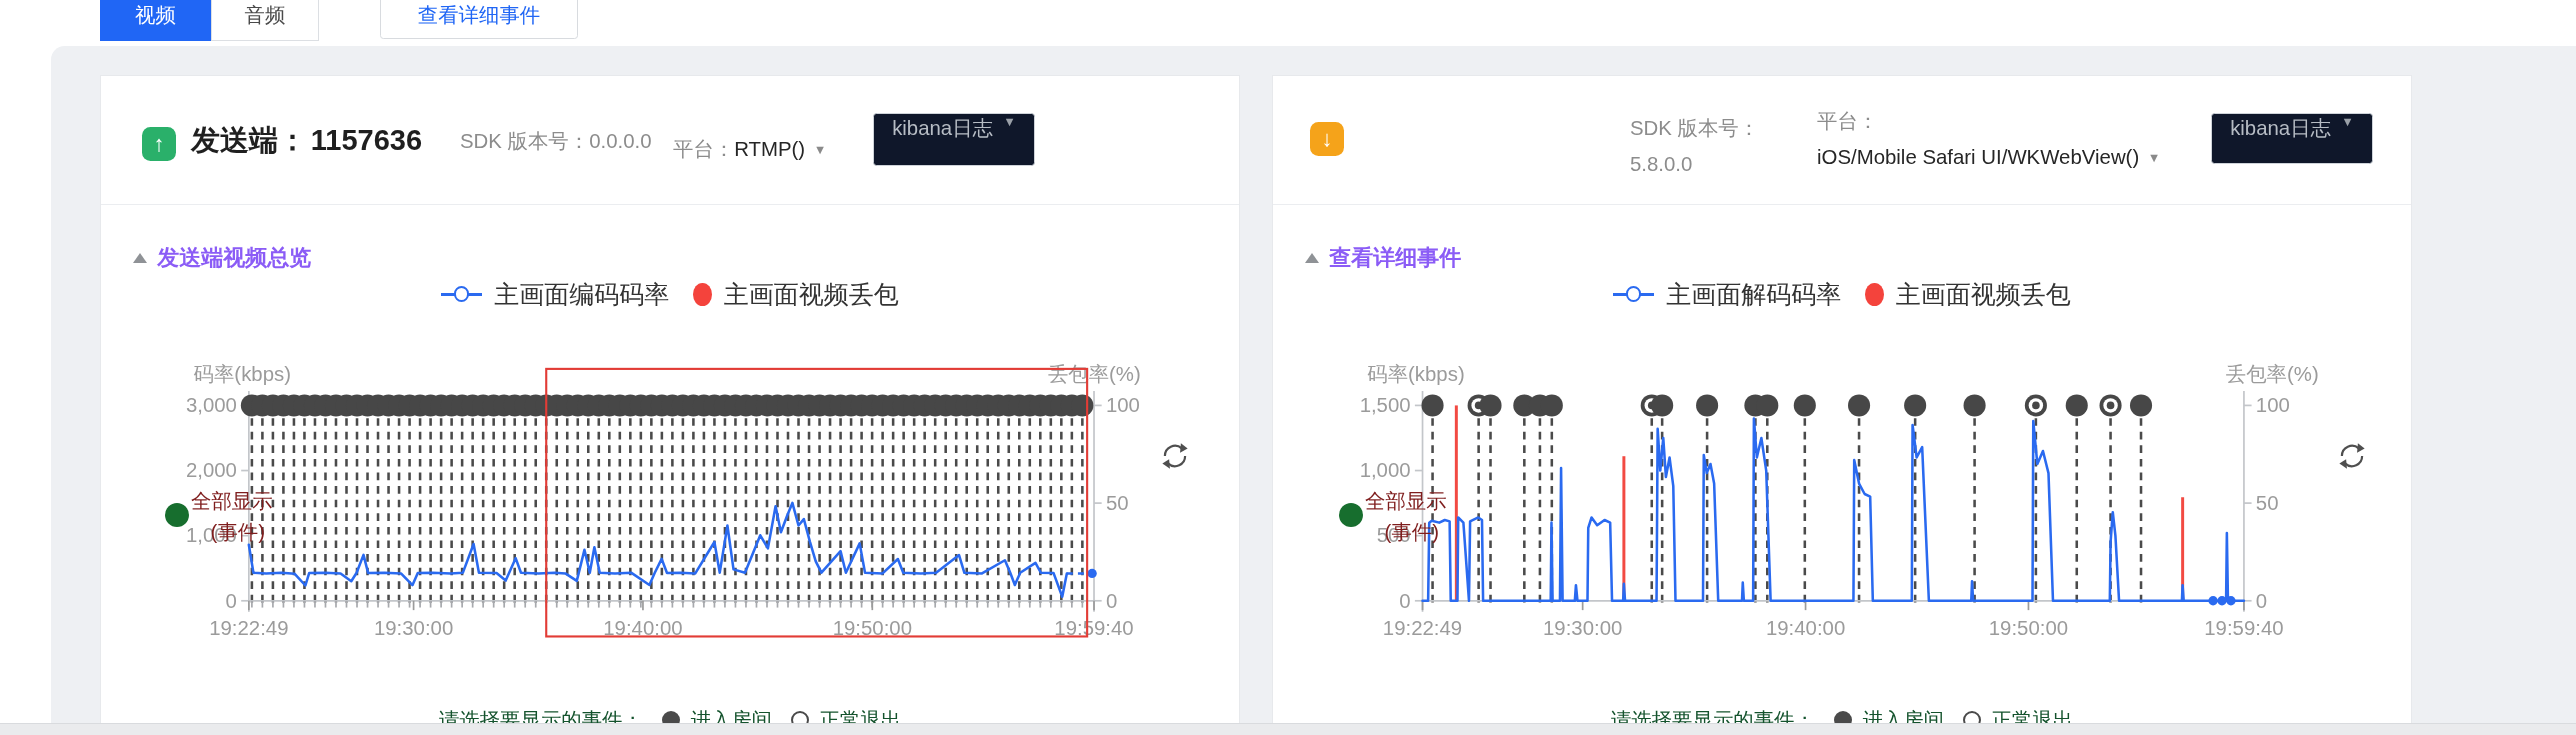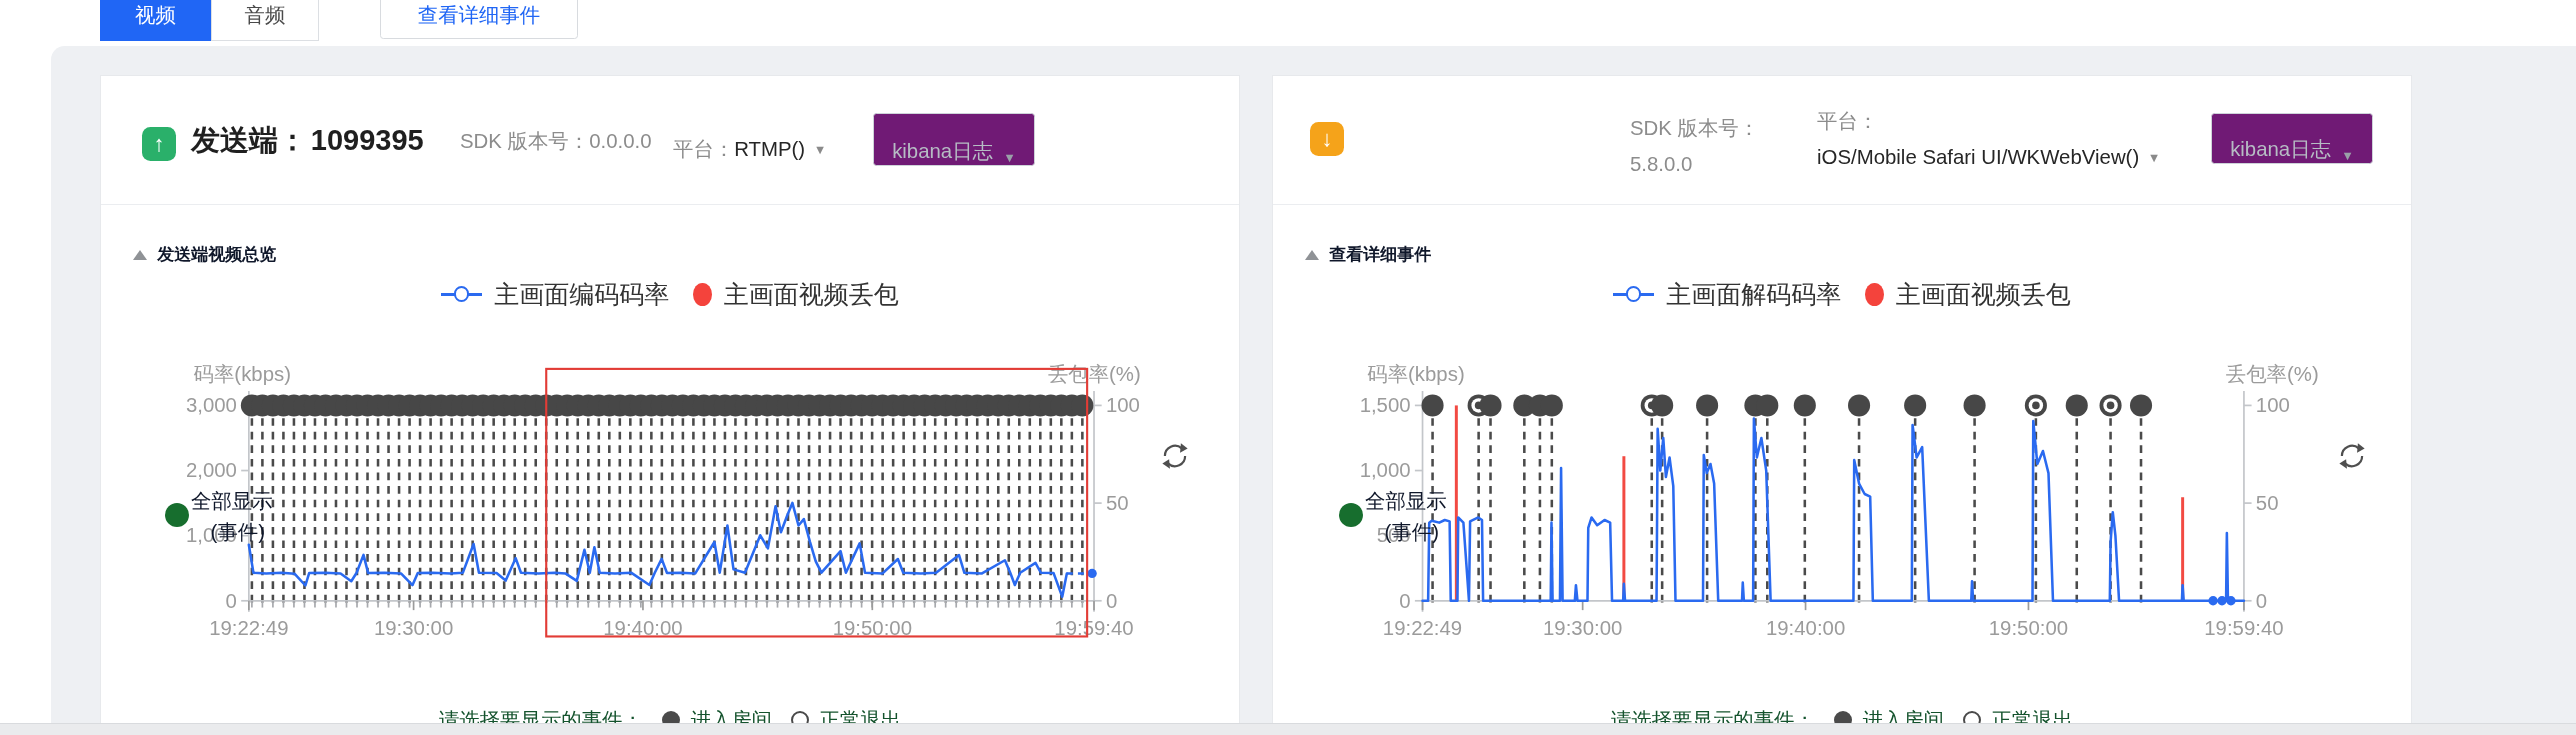--- a/index.html
+++ b/index.html
@@ -31,47 +31,47 @@
     color:#fff; font-size:22px; font-weight:bold; display:flex; align-items:center; justify-content:center; }
   #card-sender .role-icon { left:41px; top:51px; background:#2ab06a; }
   #card-receiver .role-icon { left:37px; top:46px; background:#f5a31a; }
   .role-title { font-size:29px; font-weight:bold; color:#1f1f1f; }
   #sender-role-line { position:absolute; left:90px; top:45px; white-space:nowrap; }
   .meta { font-size:20.4px; color:#8c8c8c; white-space:nowrap; }
   .meta b { color:#262626; font-weight:normal; }
   #sender-sdk { position:absolute; left:359px; top:51px; }
   #sender-platform { position:absolute; left:572px; top:51px;margin-top:8px; }
   .caret { display:inline-block; font-size:12.8px; color:#8a8a8a; margin-left:8.5px; vertical-align:1.7px; }
-  .kibana-btn { position:absolute; border:1.7px solid #ced3d9; border-radius:3.4px; background:#701a75;
-    color:#b6bcc4; font-size:20.4px; display:flex; align-items:flex-end; justify-content:center; gap:10.2px;
+  .kibana-btn { position:absolute; border:1.7px solid #ced3d9; border-radius:3.4px; background:#0f172a;
+    color:#b6bcc4; font-size:20.4px; display:flex; align-items:flex-start; justify-content:center; gap:10.2px;
     cursor:pointer; }
   #sender-kibana { left:772px; top:37px; width:162px; height:53px; }
   #receiver-kibana { left:938px; top:37px; width:162px; height:51px; }
   .kibana-btn .caret { color:#9aa0a8; margin-left:0; }
 
   #receiver-role-block { position:absolute; left:85px; top:18.7px; line-height:41px; }
   #receiver-sdk-block { position:absolute; left:357px; top:34px; line-height:36px; }
   #receiver-platform-block { position:absolute; left:544px; top:27px; line-height:36px; }
 
   .section-title-row { position:absolute; left:32px; top:167px; display:flex; align-items:center; }
   .collapse-tri { width:0; height:0; border-left:7.7px solid transparent; border-right:7.7px solid transparent;
     border-bottom:10.2px solid #8f9296; margin-right:10.2px; }
-  .section-title { font-size:17px; font-weight:bold; color:#0f172a; }
+  .section-title { font-size:22px; font-weight:bold; color:#8b5cf6; }
 
   .legend-row { position:absolute; left:0; top:202px; width:100%; display:flex;
     justify-content:center; align-items:center; gap:24px; }
   .legend-item { display:flex; align-items:center; gap:12px; font-size:25px; color:#333; }
   .lm-line { position:relative; width:41px; height:2.6px; background:#2a6af0; }
   .lm-line .lm-circle { position:absolute; left:12.8px; top:-6.8px; width:15.3px; height:15.3px;
     border:2.6px solid #2a6af0; border-radius:50%; background:#fff; }
   .lm-red { width:18.7px; height:23px; border-radius:50%; background:#f4433c; }
 
   .chart-svg { position:absolute; left:0; top:281px; }
 
-  .show-all { position:absolute; color:#0f172a; font-size:20.4px; line-height:31px; }
+  .show-all { position:absolute; color:#7f1d1d; font-size:20.4px; line-height:31px; }
   .show-all-dot { position:absolute; width:24px; height:24px; border-radius:50%; background:#176e2e; }
   #card-sender .show-all-dot { left:64px; top:427px; }
   #card-sender .show-all { left:90px; top:410px; }
   #card-receiver .show-all-dot { left:66px; top:427px; }
   #card-receiver .show-all { left:92px; top:410px; }
   .show-all .l2 { padding-left:12px;text-align:center; }
 
   .refresh-wrap { position:absolute; top:364px; width:32px; height:32px; cursor:pointer; }
   #card-sender .refresh-wrap { left:1058px; }
   #card-receiver .refresh-wrap { left:1063px; }
@@ -93,21 +93,21 @@
   <div id="tab-audio" class="tab">音频</div>
   <div id="btn-detail">查看详细事件</div>
 
   <div id="panel-bg"></div>
 
   <div class="card" id="card-sender">
     <div class="card-header">
       <div class="role-icon">↑</div>
       <div id="sender-role-line">
         <span class="role-title">发送端：</span>
-        <span class="role-title">1099395</span>
+        <span class="role-title">1157636</span>
       </div>
       <div id="sender-sdk" class="meta">
         <span>SDK 版本号：</span><span>0.0.0.0</span>
       </div>
       <div id="sender-platform" class="meta">
         <span>平台：</span><b>RTMP()</b><span class="caret">▼</span>
       </div>
       <div id="sender-kibana" class="kibana-btn">
         <span>kibana日志</span>
         <span class="caret">▼</span>

